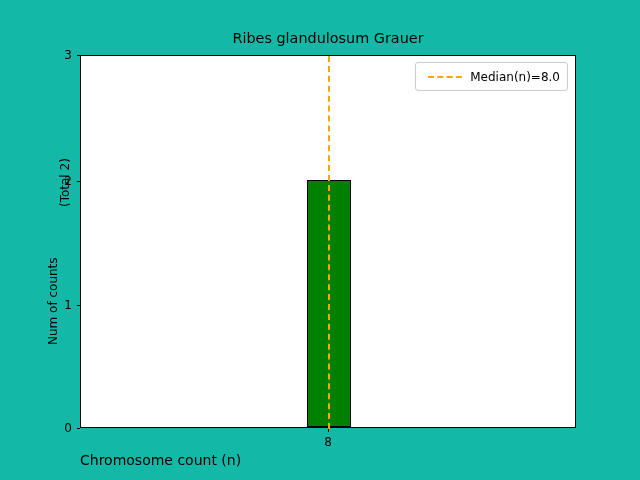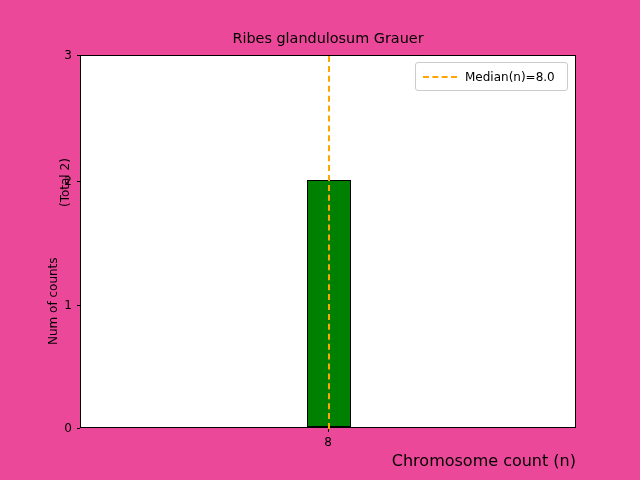--- a/index.html
+++ b/index.html
@@ -4,21 +4,21 @@
 <style>
   html, body {
     margin: 0;
     padding: 0;
     background: #ffffff;
   }
   #figure {
     position: relative;
     width: 640px;
     height: 480px;
-    background: #ec4899;
+    background: #14b8a6;
     font-family: "DejaVu Sans", sans-serif;
     overflow: hidden;
   }
 
   
   #chart-title {
     position: absolute;
     left: 80px;
     width: 496px;
     top: 30px;
@@ -92,22 +92,22 @@
     text-align: center;
     white-space: nowrap;
   }
 
   
   #xlabel {
     position: absolute;
     left: 80px;
     width: 496px;
     top: 453px;
-    text-align: right;
-    font-size: 16px;
+    text-align: left;
+    font-size: 14px;
     color: #000000;
     line-height: 15px;
     white-space: nowrap;
   }
   .ylabel-line {
     position: absolute;
     transform-origin: 0 0;
     transform: rotate(-90deg);
     font-size: 12px;
     color: #000000;
@@ -133,21 +133,21 @@
     box-sizing: border-box;
     background: #ffffff;
     border: 1px solid #cccccc;
     border-radius: 3px;
     padding: 5px 7px 5px 7px;
     z-index: 6;
   }
   .legend-row {
     display: flex;
     align-items: center;
-    justify-content: flex-start;
+    justify-content: flex-end;
     height: 17px;
   }
   .legend-handle {
     width: 34px;
     height: 0;
     margin-right: 8px;
     border-top-width: 2.2px;
     border-top-style: dashed;
     flex: 0 0 auto;
   }

